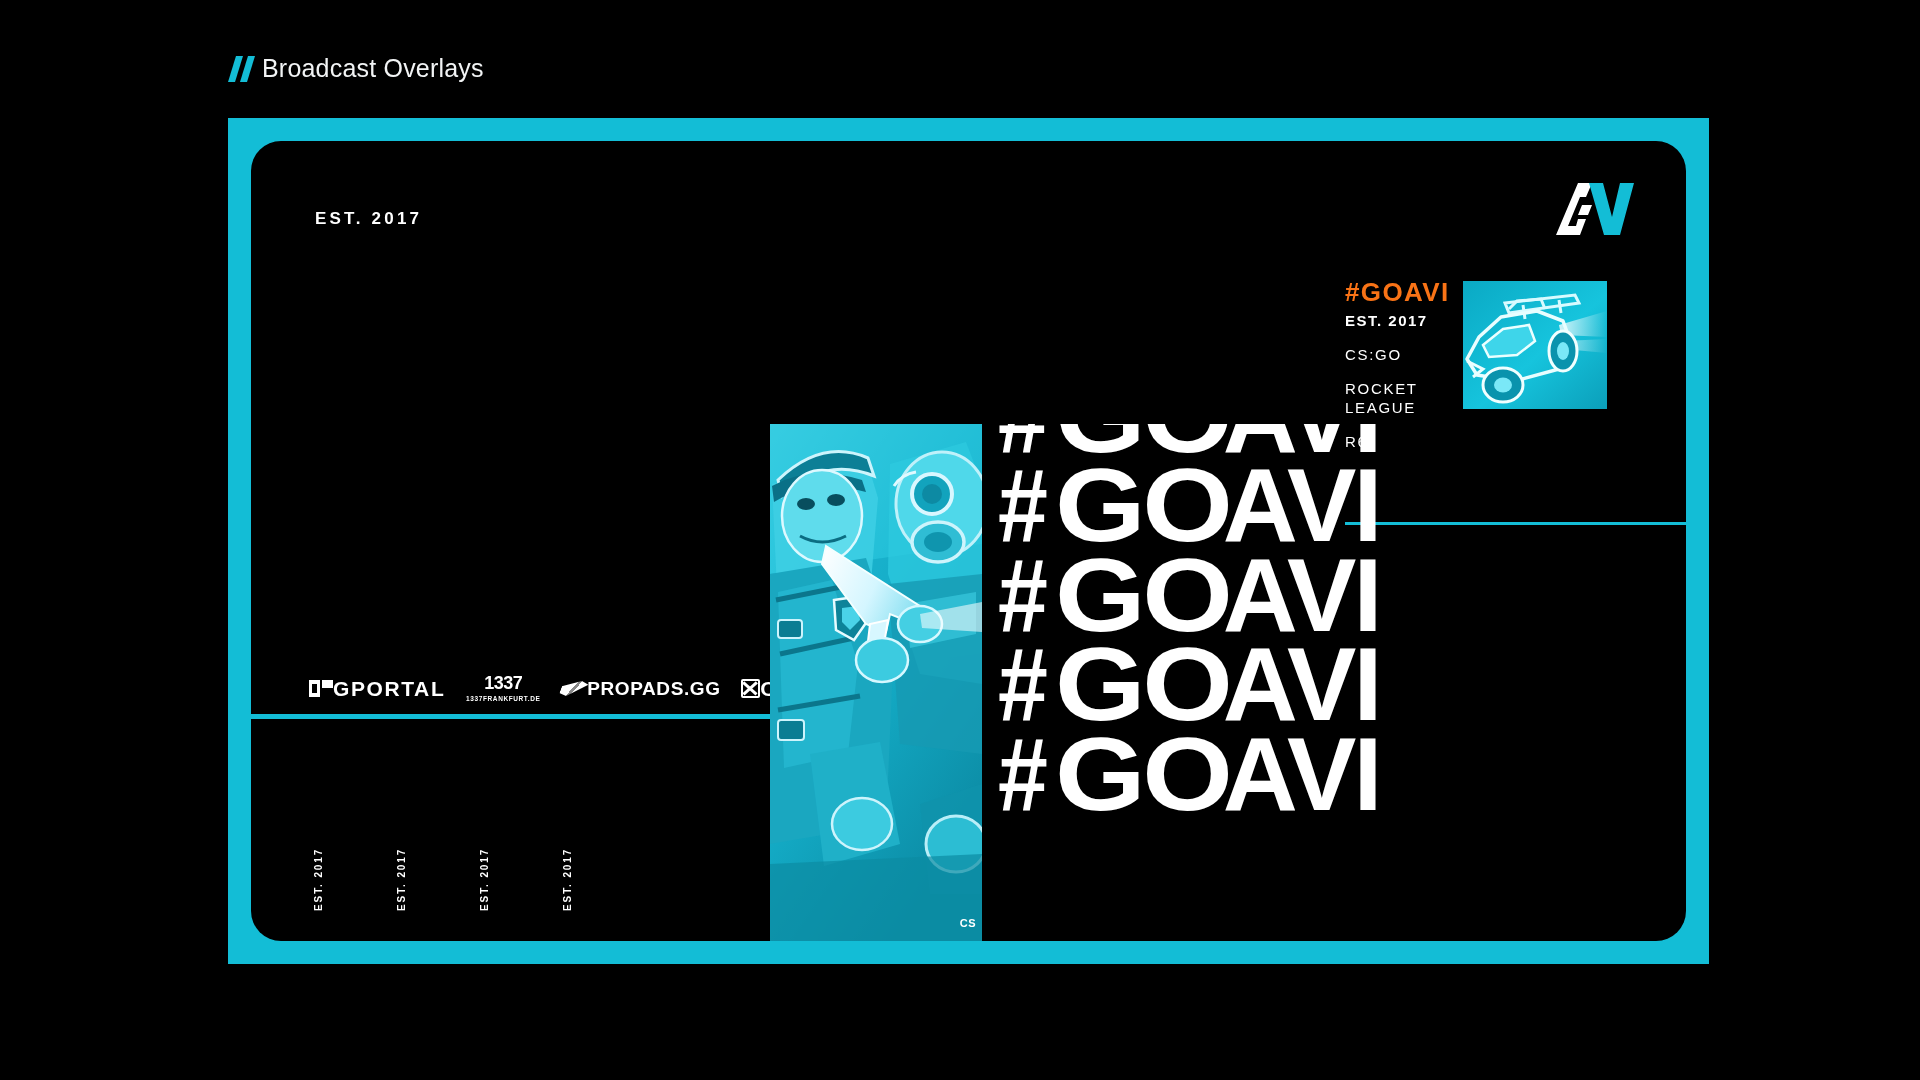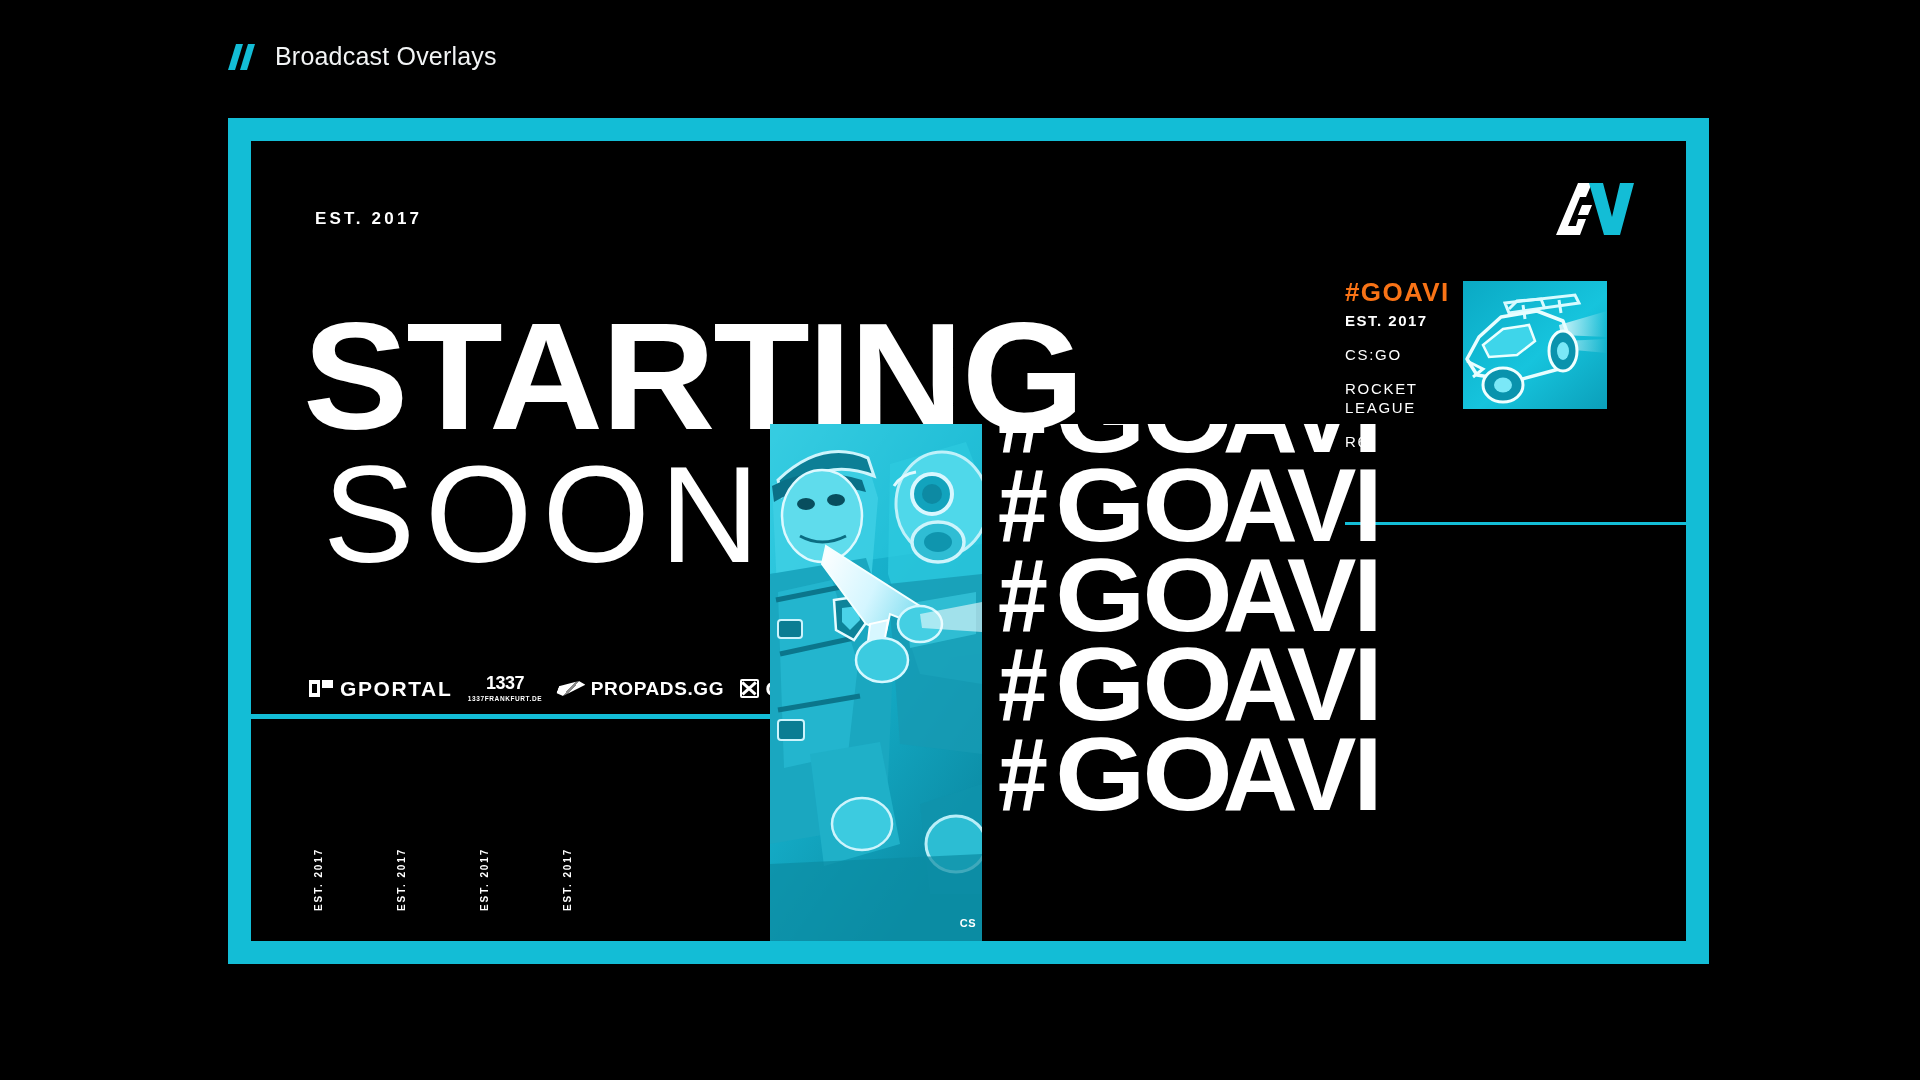--- a/index.html
+++ b/index.html
@@ -5,22 +5,22 @@
   * { margin:0; padding:0; box-sizing:border-box; }
   html, body {
     width:1920px; height:1080px;
     background:#000;
     font-family:"Liberation Sans", sans-serif;
     overflow:hidden;
   }
 
   
   .page-header{
-    position:absolute; left:232px; top:42px;
-    display:flex; align-items:center; gap:24px;
+    position:absolute; left:232px; top:54px;
+    display:flex; align-items:center; gap:11px;
   }
   .slashes{
     display:flex; gap:5px;
     font-size:28px; font-weight:700; letter-spacing:-1px;
     line-height:1;
   }
   .slash{
     display:block; width:7px; height:26px;
     background:#13bdd6;
     transform:skewX(-17deg);
@@ -36,20 +36,21 @@
     left:228px; top:118px;
     width:1481px; height:846px;
     background:#13bdd6;
     padding:23px;
   }
   .overlay-inner{
     position:relative;
     width:100%; height:100%;
     background:#000;
     overflow:hidden;
+    border-radius:30px;
   }
 
   
   .est-top{
     position:absolute; left:64px; top:68px;
     color:#ffffff; font-size:17px; font-weight:700;
     letter-spacing:3.2px;
   }
   .av-logo{
     position:absolute; right:52px; top:40px;
@@ -86,21 +87,21 @@
   
   .sponsors{
     position:absolute; left:58px; top:533px;
     width:660px;
     display:flex; align-items:center; justify-content:space-between;
   }
   .sponsor{
     display:flex; flex-direction:column; align-items:center;
     color:#fff;
   }
-  .sponsor-row{ display:flex; align-items:center; gap:7px; }
+  .sponsor-row{ display:flex; align-items:center; }
   .sp-name{
     font-size:21px; font-weight:700; letter-spacing:1.6px;
     line-height:1;
   }
   .sp-gportal-mark{
     width:24px; height:17px;
     background:
       linear-gradient(#fff,#fff) 0 0/11px 17px no-repeat,
       linear-gradient(#fff,#fff) 13px 0/11px 8px no-repeat;
     position:relative;
@@ -257,24 +258,20 @@
 
     <div class="av-logo">
       <svg viewBox="0 0 78 56" width="78" height="56" aria-hidden="true">
         <polygon points="14,54 0,54 22,2 36,2 30,16 24,16 12,45 20,45 22,38 30,38 24,54" fill="#ffffff"></polygon>
         <polygon points="30,28 38,28 33,41 40,41 40,28 48,28 48,2 62,2 62,2" fill="#ffffff" opacity="0"></polygon>
         <polygon points="33,2 47,2 56,36 64,2 78,2 64,54 48,54" fill="#13bdd6"></polygon>
         <polygon points="26,24 36,24 32,34 22,34" fill="#ffffff"></polygon>
       </svg>
     </div>
 
-    <div class="headline">
-      <div class="headline-line1">STARTING</div>
-      <div class="headline-line2">SOON</div>
-    </div>
 
     <div class="sponsors">
 
       <div class="sponsor">
         <div class="sponsor-row">
           <span class="sp-gportal-mark"></span>
           <span class="sp-name">GPORTAL</span>
         </div>
       </div>
 

